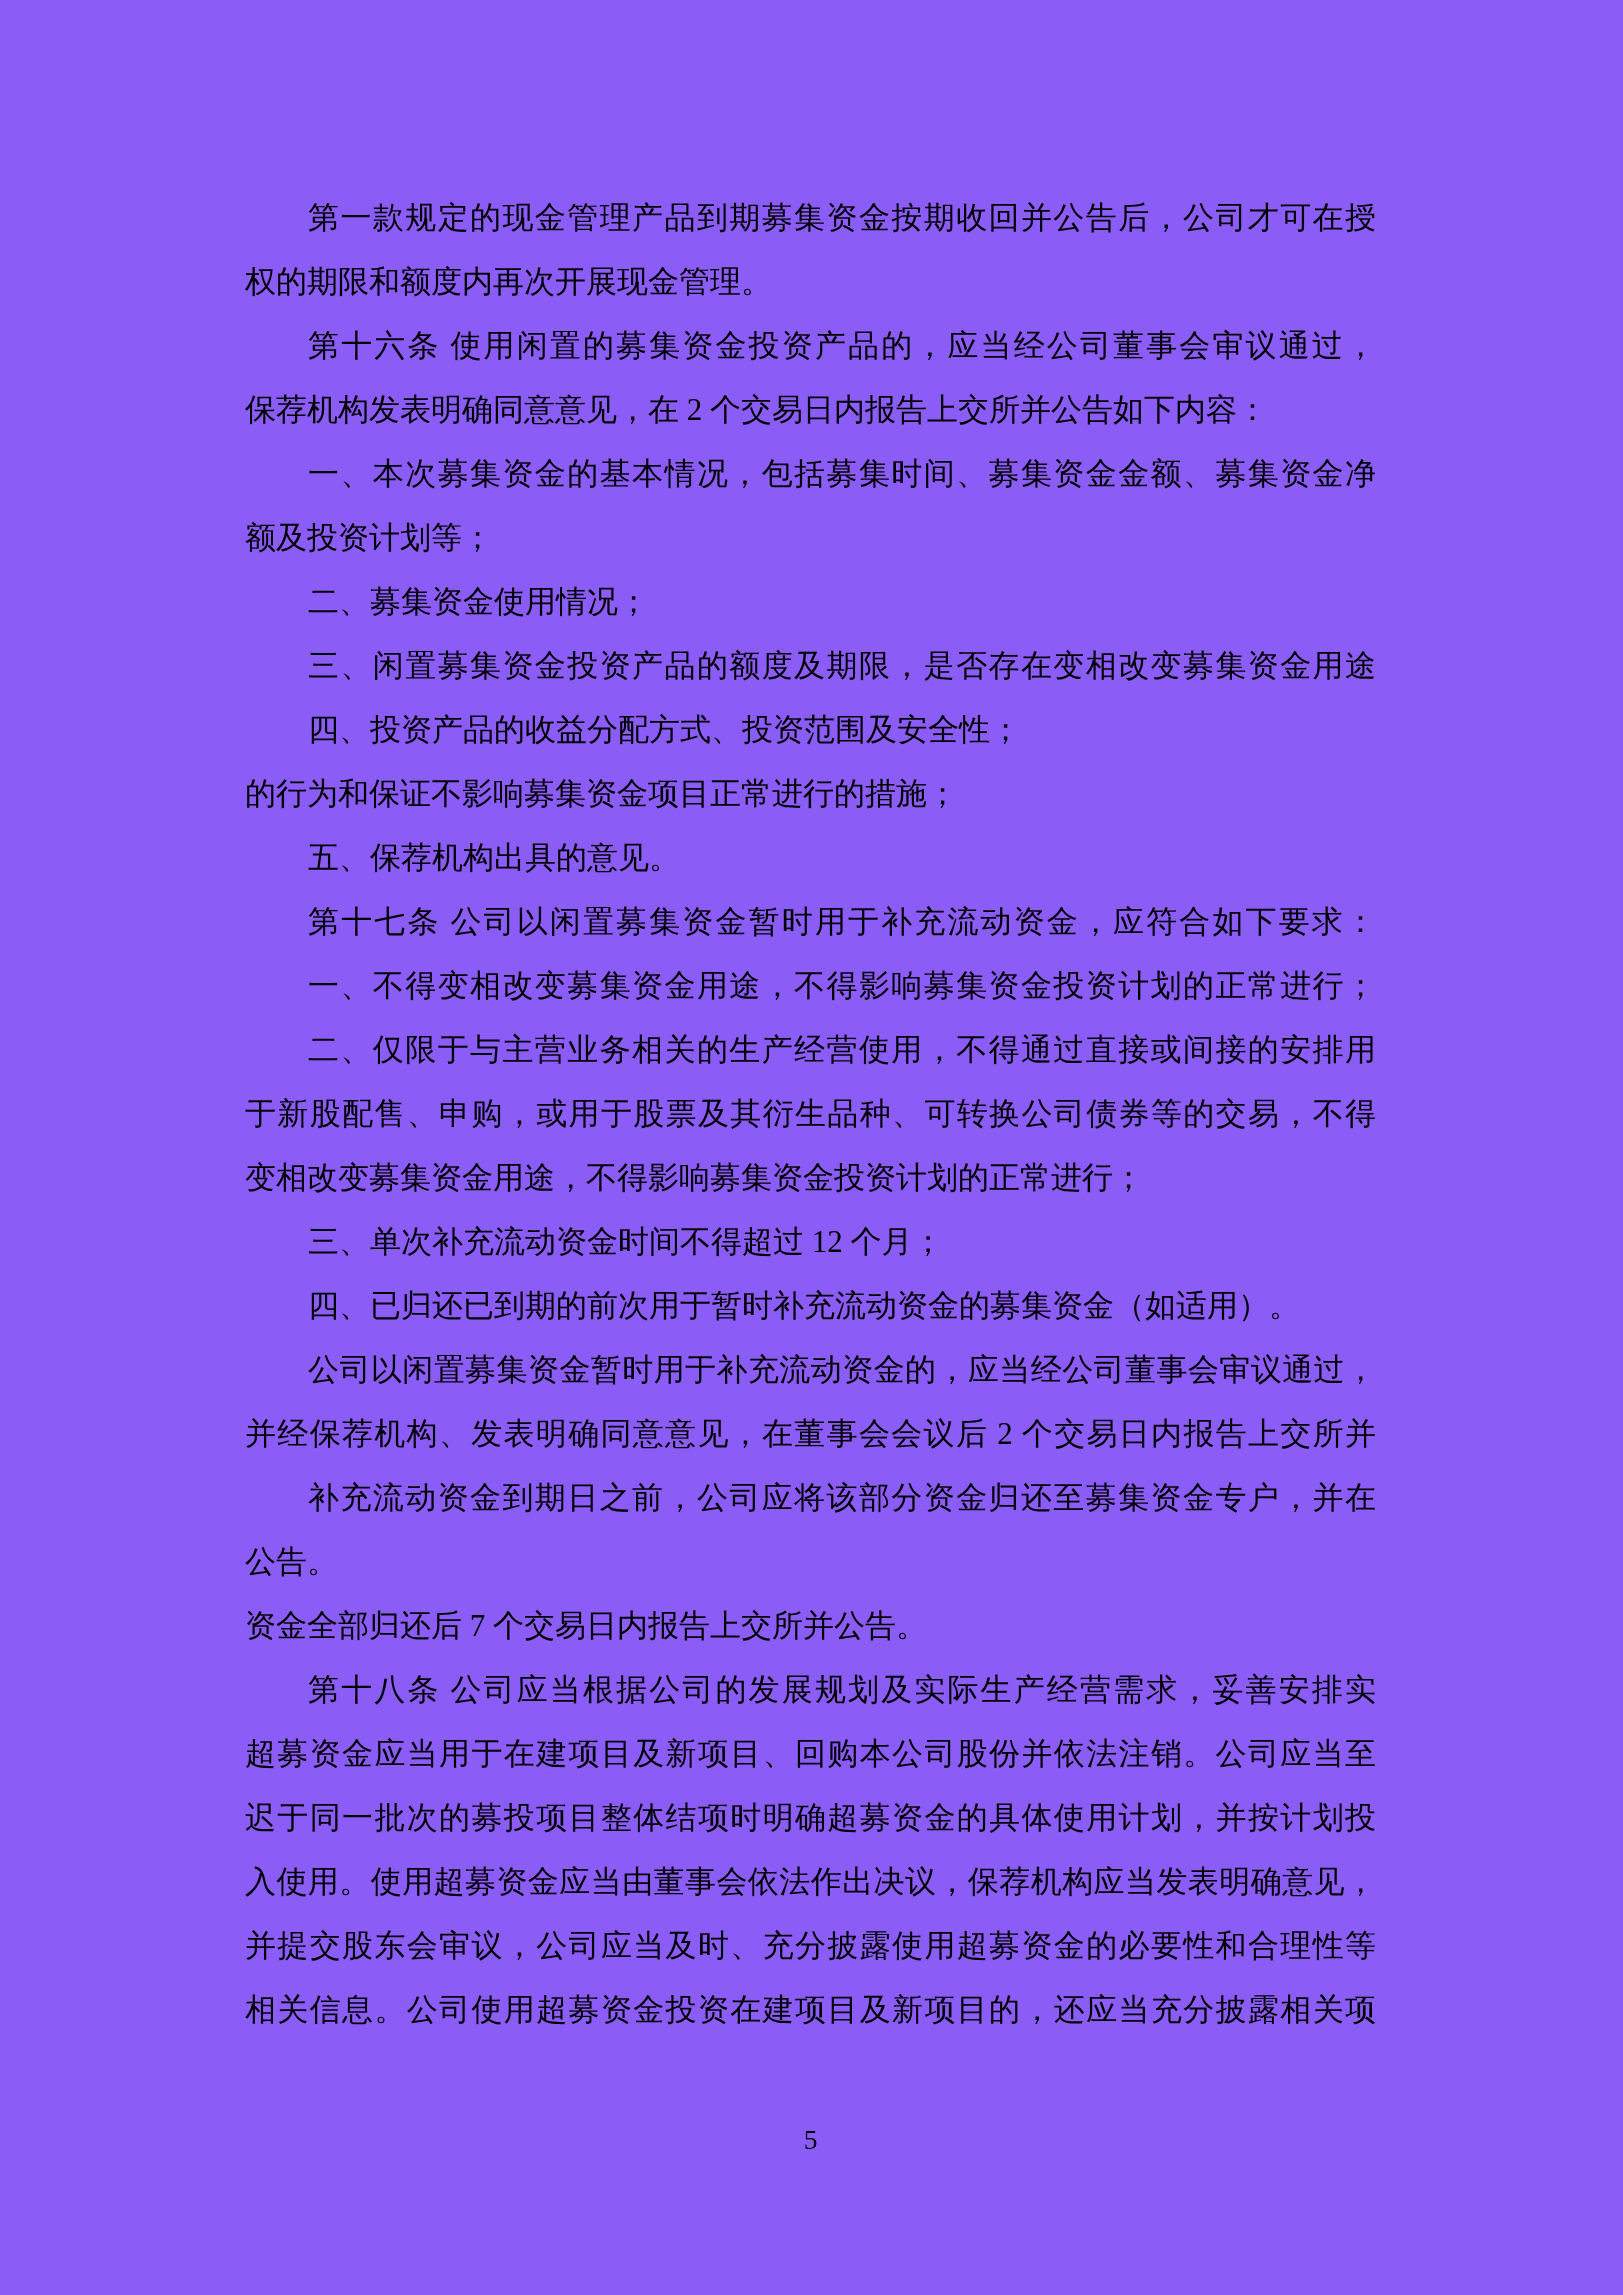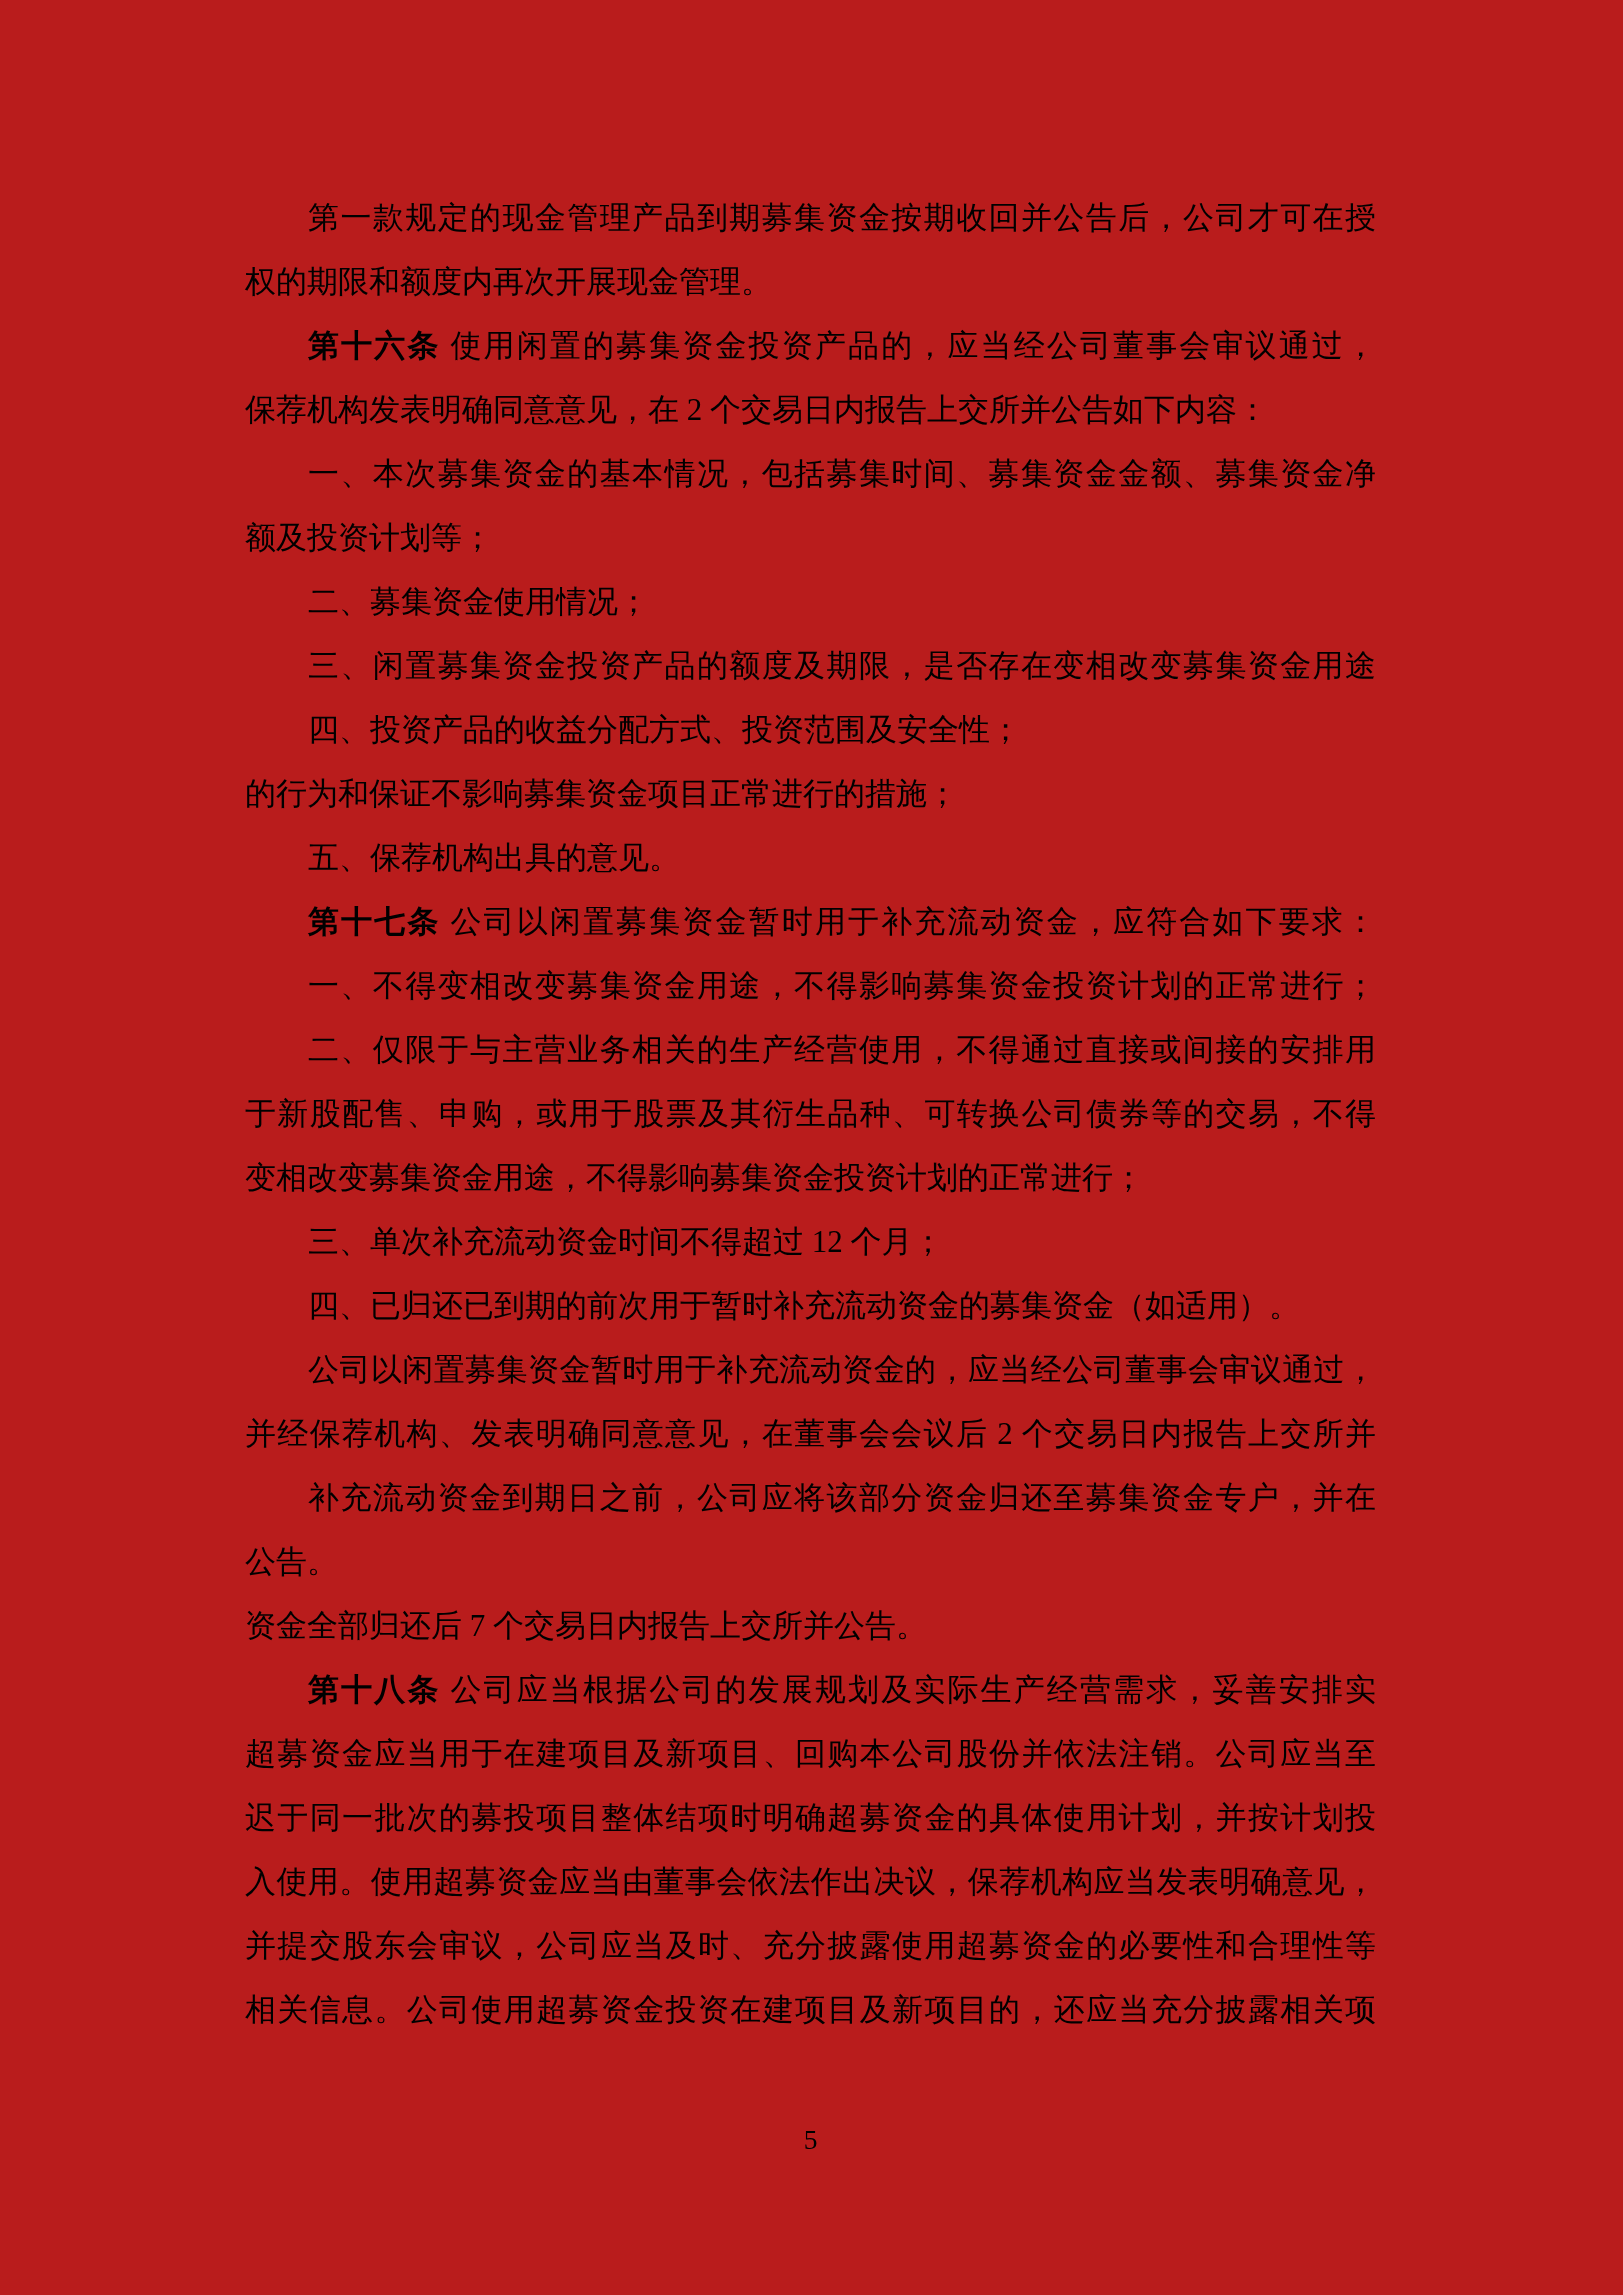--- a/index.html
+++ b/index.html
@@ -4,21 +4,21 @@
 <style>
   html, body {
     margin: 0;
     padding: 0;
     background: #ffffff;
   }
   .page {
     position: relative;
     width: 1623px;
     height: 2295px;
-    background: #b91c1c;
+    background: #8b5cf6;
     overflow: hidden;
     font-family: "Liberation Serif", "DejaVu Serif", serif;
     color: #000000;
   }
   .text-block {
     position: absolute;
     left: 245px;
     top: 186px;
     width: 1131px;
   }
@@ -32,21 +32,21 @@
     white-space: normal;
     overflow: visible;
   }
   .line.just {
     text-align-last: justify;
   }
   .line.indent {
     padding-left: 63px;
   }
   .run-bold {
-    font-weight: 700;
+    font-weight: 400;
   }
   .page-number {
     position: absolute;
     left: 245px;
     top: 2123px;
     width: 1131px;
     text-align: center;
     font-size: 27.5px;
     line-height: 33px;
     color: #000000;

